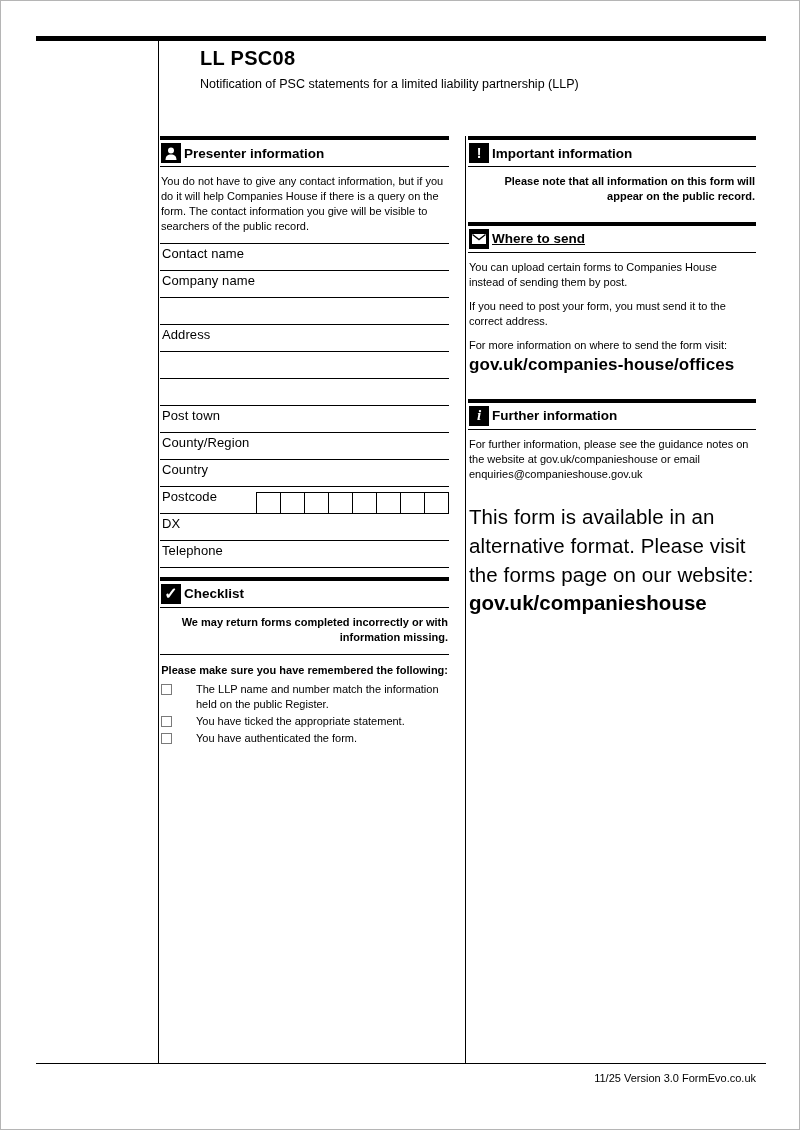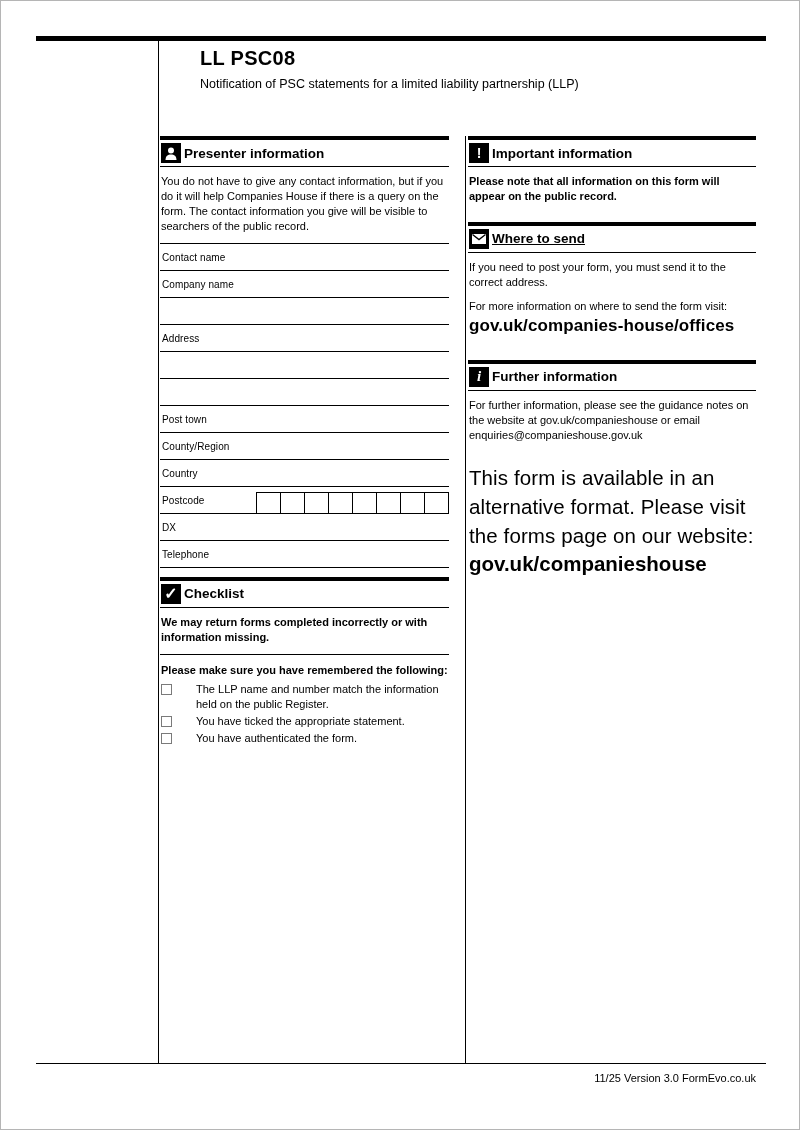--- a/index.html
+++ b/index.html
@@ -27,27 +27,27 @@
   .sec-head { border-top: 4px solid #000; }
   .sec-head-row { display: flex; align-items: center; gap: 3px; padding: 3px 0 3px 1px; border-bottom: 1px solid #000; }
   .icon-box { width: 20px; height: 20px; background: #000; display: flex; align-items: center; justify-content: center; flex: 0 0 auto; }
   .icon-glyph { color: #fff; font-weight: bold; font-size: 14px; line-height: 1; }
   .icon-check { font-size: 16px; }
   .icon-i { font-family: "Liberation Serif", serif; font-style: italic; font-weight: bold; font-size: 15px; color: #fff; line-height: 1; }
   .sec-title { font-size: 13.5px; font-weight: bold; }
 
   
   .para { font-size: 11px; line-height: 1.36; margin: 7px 1px 9px 1px; }
-  .para.bold { font-weight: bold; }
+  .para.bold { font-weight: bold; text-align: right; }
   .hr { border-top: 1px solid #000; margin: 9px 0 8px 0; }
 
   
   .fields { border-top: 1px solid #000; }
   .field { position: relative; height: 26px; border-bottom: 1px solid #000; }
-  .field-label { position: absolute; left: 2px; top: 8px; font-size: 10px; letter-spacing: 0.1px; }
+  .field-label { position: absolute; left: 2px; top: 2px; font-size: 13px; letter-spacing: 0.1px; }
   .field-input { position: absolute; left: 0; top: 10px; width: 100%; height: 15px; border: none; outline: none;
                  background: transparent; font: 12px "Liberation Sans", sans-serif; padding: 0 3px; box-sizing: border-box; }
   .pc-boxes { position: absolute; right: 0; bottom: -1px; display: flex; }
   .pc-box { width: 25px; height: 22px; border: 1px solid #000; margin-left: -1px; background: #fff; box-sizing: border-box; }
 
   
   .check-items { font-size: 11px; line-height: 1.38; margin-top: 2px; }
   .check-item { display: flex; gap: 24px; margin: 1px 0 2px 1px; }
   .checkbox { width: 9px; height: 9px; border: 1px solid #7a7a7a; margin-top: 2px; flex: 0 0 auto; background: #fff; }
 
@@ -199,20 +199,21 @@
         <div class="icon-box">
           <svg width="14" height="10" viewBox="0 0 14 10">
             <rect x="0" y="0" width="14" height="10" fill="#fff"></rect>
             <path d="M0.5 0.6 L7 5.6 L13.5 0.6" fill="none" stroke="#000" stroke-width="1.3"></path>
           </svg>
         </div>
         <div class="sec-title">Where to send</div>
       </div>
     </div>
 
+    <p class="para">You can upload certain forms to Companies House instead of sending them by post.</p>
     <p class="para">If you need to post your form, you must send it to the correct address.</p>
     <p class="para" style="margin-bottom:2px;">For more information on where to send the form visit:</p>
     <div class="big-url">gov.uk/companies-house/offices</div>
 
     <div class="sec-head mt24">
       <div class="sec-head-row">
         <div class="icon-box">
           <span class="icon-i">i</span>
         </div>
         <div class="sec-title">Further information</div>

